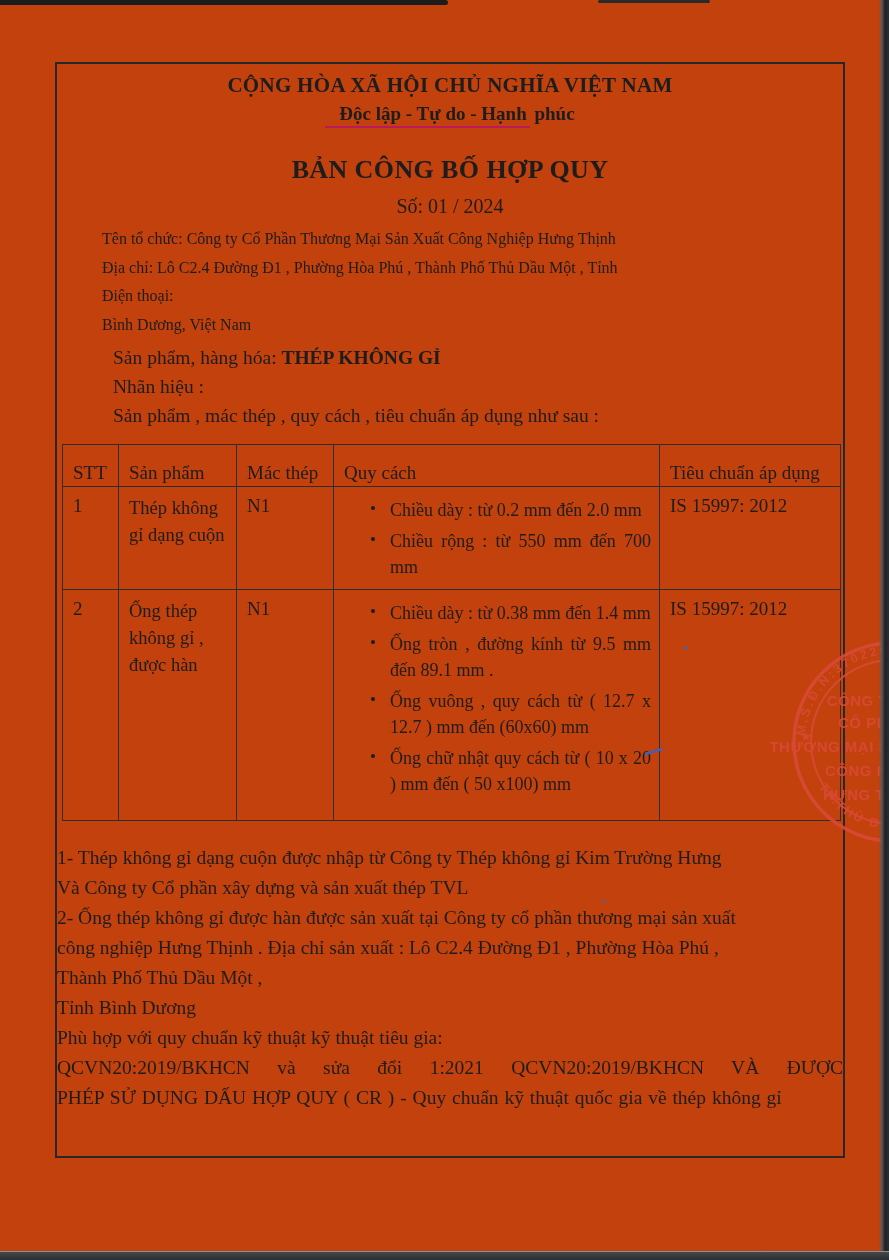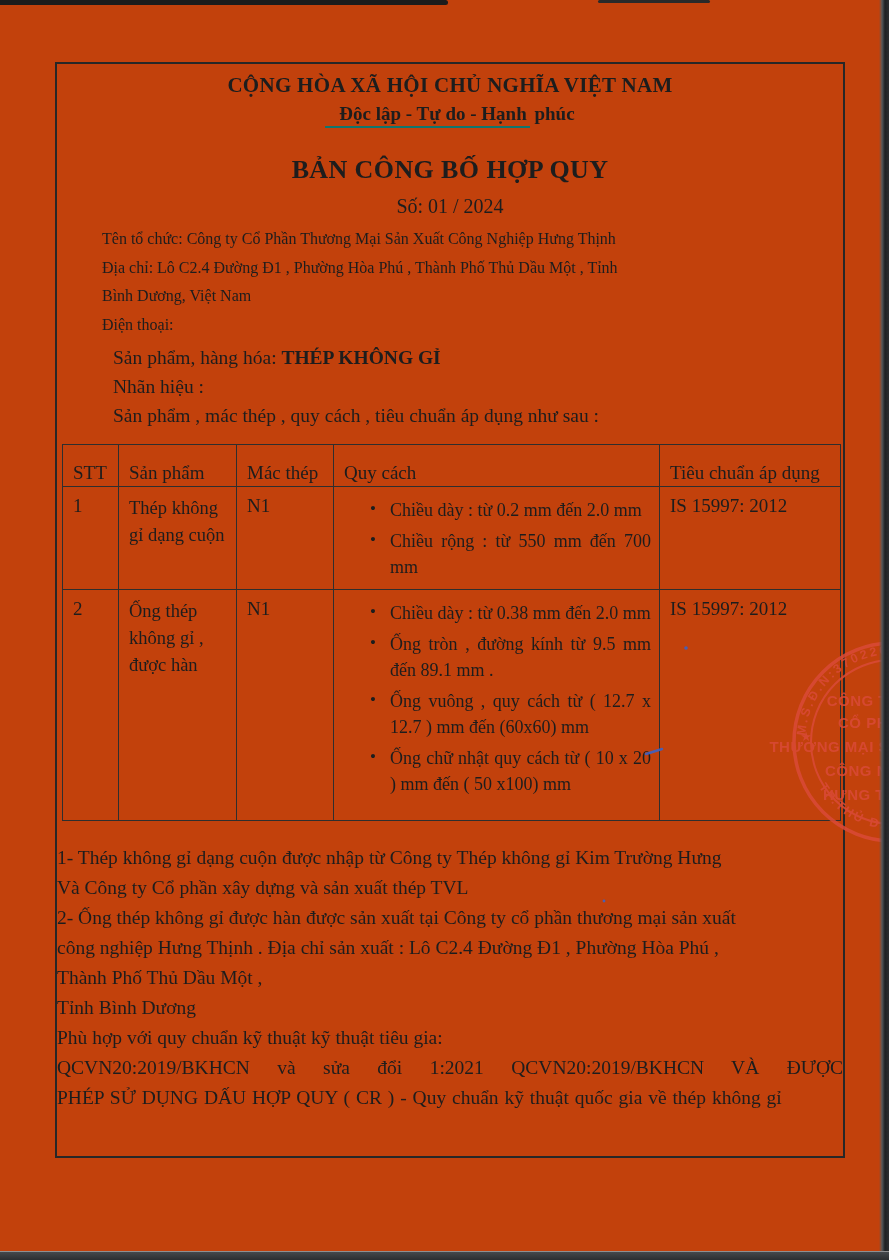--- a/index.html
+++ b/index.html
@@ -21,21 +21,21 @@
     background:linear-gradient(to bottom,#44484c,#2b2e31);
   }
   
   .frame {
     position:absolute; left:55px; top:62px; width:790px; height:1096px;
     border:2px solid #272727; box-sizing:border-box;
   }
   .header-block { position:absolute; top:8px; left:0; width:100%; text-align:center; }
   .national  { font-size:21px; font-weight:bold; line-height:26px; letter-spacing:.3px; }
   .motto     { font-size:19px; font-weight:bold; line-height:24px; margin-top:4px; }
-  .motto .u  { border-bottom:2px solid #0f766e; padding:0 3px 2px 14px; }
+  .motto .u  { border-bottom:2px solid #be185d; padding:0 3px 2px 14px; }
   .doc-title { font-size:26px; font-weight:bold; line-height:34px; margin-top:27px; letter-spacing:.4px; }
   .doc-number{ font-size:20px; line-height:26px; margin-top:6px; }
 
   .org-block { position:absolute; top:161px; left:45px; right:20px; font-size:16px; line-height:28.5px; }
   .product-block { position:absolute; top:279px; left:56px; right:20px; font-size:19.5px; line-height:29px; }
   .bold { font-weight:bold; }
 
   table.spec {
     position:absolute; top:380px; left:5px; width:778px;
     border-collapse:collapse; table-layout:fixed; font-size:19px;
@@ -84,22 +84,22 @@
     <div class="header-block">
       <div class="national">CỘNG HÒA XÃ HỘI CHỦ NGHĨA VIỆT NAM</div>
       <div class="motto"><span class="u">Độc lập - Tự do - Hạnh</span><span> phúc</span></div>
       <div class="doc-title">BẢN CÔNG BỐ HỢP QUY</div>
       <div class="doc-number">Số: 01 / 2024</div>
     </div>
 
     <div class="org-block">
       <div>Tên tổ chức: Công ty Cổ Phần Thương Mại Sản Xuất Công Nghiệp Hưng Thịnh</div>
       <div>Địa chỉ: Lô C2.4 Đường Đ1 , Phường Hòa Phú , Thành Phố Thủ Dầu Một , Tỉnh</div>
+      <div>Điện thoại:</div>
       <div>Bình Dương, Việt Nam</div>
-      <div>Điện thoại:</div>
     </div>
 
     <div class="product-block">
       <div><span>Sản phẩm, hàng hóa: </span><span class="bold">THÉP KHÔNG GỈ</span></div>
       <div>Nhãn hiệu :</div>
       <div>Sản phẩm , mác thép , quy cách , tiêu chuẩn áp dụng như sau :</div>
     </div>
 
     <table class="spec">
       <colgroup>
@@ -128,21 +128,21 @@
           </ul>
         </td>
         <td>IS 15997: 2012</td>
       </tr>
       <tr class="r2">
         <td class="c-center">2</td>
         <td class="cell-product">Ống thép không gỉ , được hàn</td>
         <td class="c-center">N1</td>
         <td>
           <ul class="specs">
-            <li>Chiều dày : từ 0.38 mm đến 2.0 mm</li>
+            <li>Chiều dày : từ 0.38 mm đến 1.4 mm</li>
             <li>Ống tròn , đường kính từ 9.5 mm đến 89.1 mm .</li>
             <li>Ống vuông , quy cách từ ( 12.7 x 12.7 ) mm đến (60x60) mm</li>
             <li>Ống chữ nhật quy cách từ ( 10 x 20 ) mm đến ( 50 x100) mm</li>
           </ul>
         </td>
         <td>IS 15997: 2012</td>
       </tr>
     </tbody>
       </table>
 

